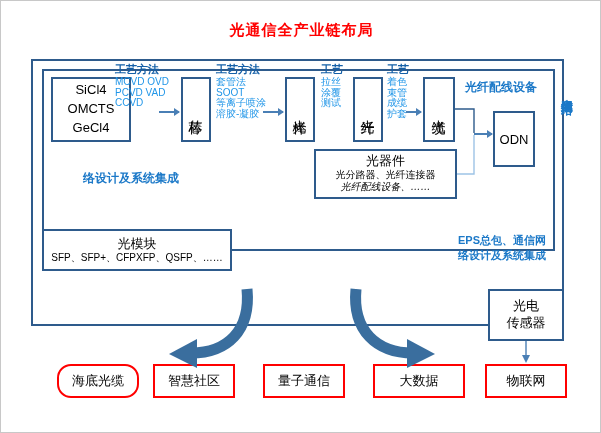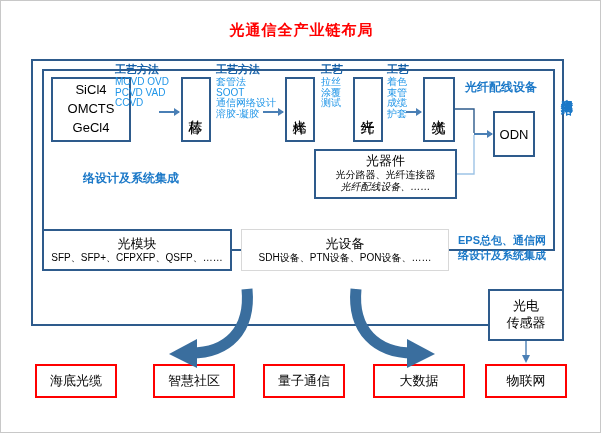--- a/index.html
+++ b/index.html
@@ -94,21 +94,21 @@
   <div class="arrow" style="left:158px;top:110px;width:20px;"></div>
 
   <div class="box vtext" style="left:180px;top:76px;width:30px;height:65px;font-size:14px;">
     <span>芯棒</span>
   </div>
 
   <div class="proc" style="left:215px;top:63px;">
     <span class="hd">工艺方法</span>
     <span class="ln">套管法</span>
     <span class="ln">SOOT</span>
-    <span class="ln">通信网络设计</span>
+    <span class="ln">等离子喷涂</span>
     <span class="ln">溶胶-凝胶</span>
   </div>
 
   <div class="arrow" style="left:262px;top:110px;width:20px;"></div>
 
   <div class="box vtext" style="left:284px;top:76px;width:30px;height:65px;font-size:14px;">
     <span>光棒</span>
   </div>
 
   <div class="proc" style="left:320px;top:63px;">
@@ -131,57 +131,53 @@
   </div>
 
   <div class="arrow" style="left:405px;top:110px;width:15px;"></div>
 
   <div class="box vtext" style="left:422px;top:76px;width:32px;height:65px;font-size:14px;">
     <span>光缆</span>
   </div>
 
   <div class="bluelbl" style="left:464px;top:78px;font-size:12px;">光纤配线设备</div>
 
-  <div class="box" style="left:492px;top:110px;width:42px;height:46px;font-size:13px;">
+  <div class="box" style="left:492px;top:110px;width:42px;height:56px;font-size:13px;">
     <span>ODN</span>
   </div>
 
   <div class="arrow" style="left:473px;top:132px;width:18px;"></div>
 
   <div class="box" style="left:313px;top:148px;width:143px;height:50px;flex-direction:column;align-items:center;justify-content:center;">
     <span style="font-size:13px;line-height:1.15;">光器件</span>
     <span style="font-size:10px;line-height:1.25;">光分路器、光纤连接器</span>
     <span style="font-size:10px;line-height:1.25;font-style:italic;">光纤配线设备、……</span>
   </div>
 
   <div class="bluelbl" style="left:82px;top:169px;font-size:12px;">络设计及系统集成</div>
 
   <div class="bluelbl vtext" style="left:560px;top:88px;font-size:12px;">光通信网络</div>
 
   <div class="box" style="left:41px;top:228px;width:190px;height:42px;flex-direction:column;">
     <span style="font-size:13px;line-height:1.2;">光模块</span>
     <span style="font-size:10px;line-height:1.3;">SFP、SFP+、CFPXFP、QSFP、……</span>
   </div>
 
-  <div class="box boxlight" style="left:240px;top:228px;width:208px;height:42px;flex-direction:column;justify-content:center;">
-    <span style="font-size:13px;line-height:1.2;">光设备</span>
-    <span style="font-size:10px;line-height:1.3;">SDH设备、PTN设备、PON设备、……</span>
-  </div>
 
   <div class="bluelbl" style="left:457px;top:232px;font-size:11px;line-height:1.35;">
     <span style="display:block;">EPS总包、通信网</span>
     <span style="display:block;">络设计及系统集成</span>
   </div>
 
   <div class="box" style="left:487px;top:288px;width:76px;height:52px;flex-direction:column;font-size:13px;line-height:1.3;">
     <span>光电</span>
     <span>传感器</span>
   </div>
 
-  <div class="redbox" style="left:34px;top:363px;width:82px;height:34px;">
+  <div class="redbox" style="left:56px;top:363px;width:82px;height:34px;border-radius:14px;">
     <span>海底光缆</span>
   </div>
   <div class="redbox" style="left:152px;top:363px;width:82px;height:34px;">
     <span>智慧社区</span>
   </div>
   <div class="redbox" style="left:262px;top:363px;width:82px;height:34px;">
     <span>量子通信</span>
   </div>
   <div class="redbox" style="left:372px;top:363px;width:92px;height:34px;">
     <span>大数据</span>

